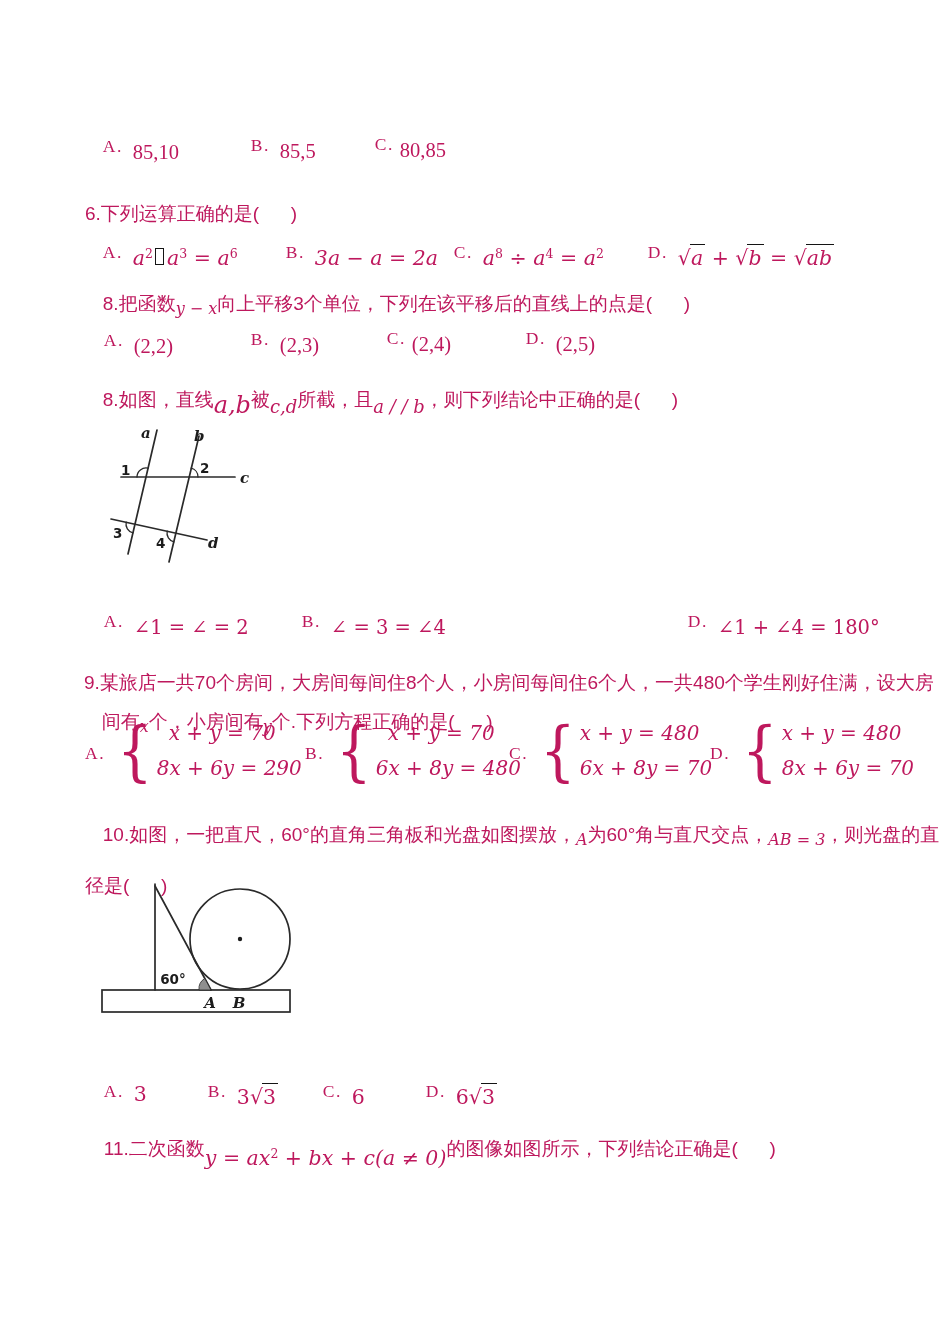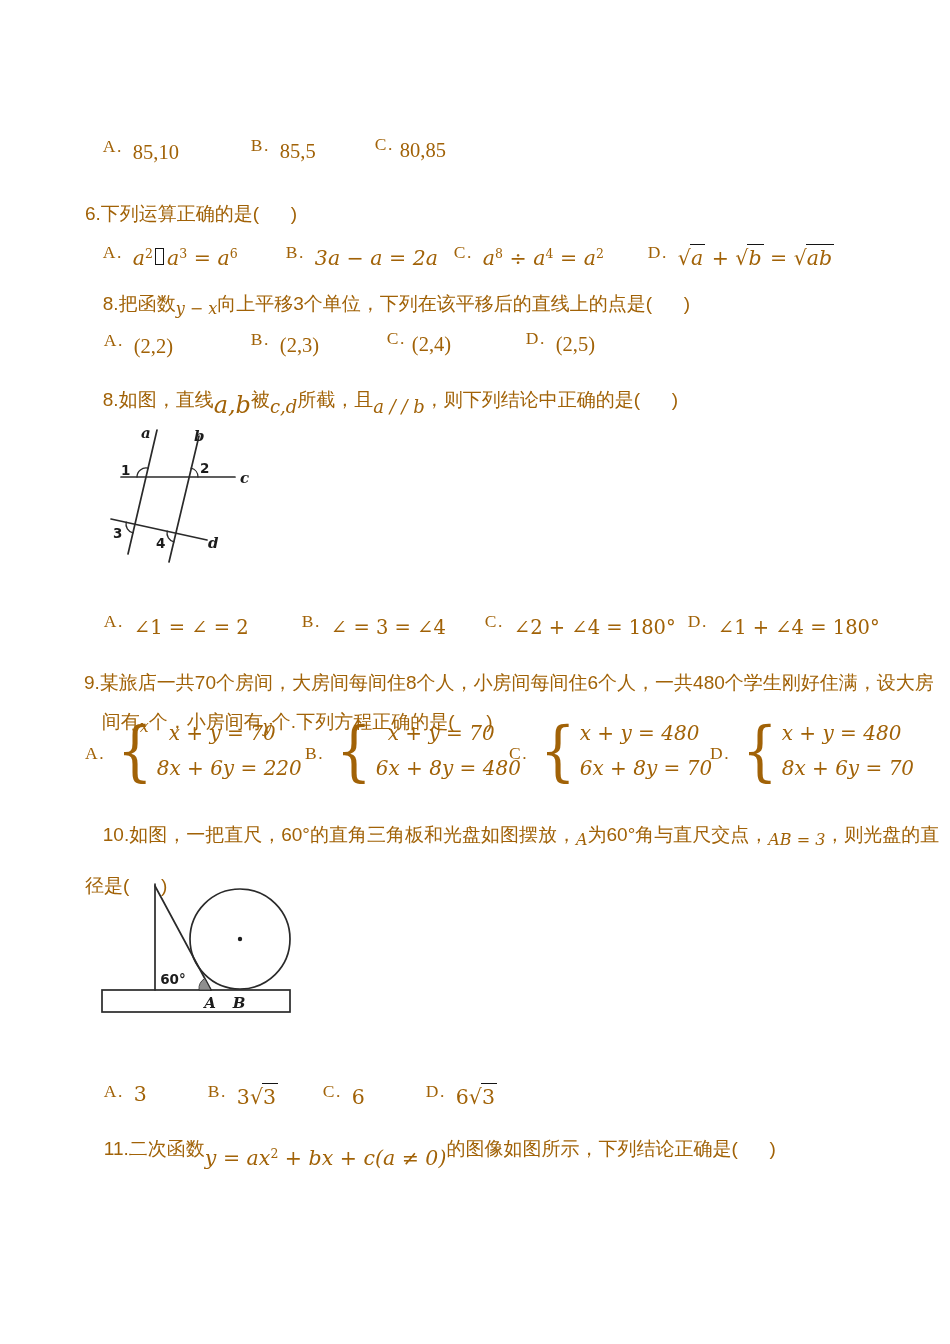--- a/index.html
+++ b/index.html
@@ -1,18 +1,18 @@
 <!DOCTYPE html>
 <html><head>
 <meta charset="utf-8">
 <style>
   html,body { margin:0; padding:0; background:#e8e8e8; }
   .page {
     position:relative; width:950px; height:1344px; margin:0 auto;
-    background:#ffffff; color:#a16207; overflow:hidden;
+    background:#ffffff; color:#be185d; overflow:hidden;
     font-family:"Liberation Sans","DejaVu Sans",sans-serif;
   }
   .abs { position:absolute; white-space:pre; }
   
   .cn { font-size:19px; font-family:"Liberation Sans","DejaVu Sans",sans-serif;margin-top:24px; }
   
   .lab { font-family:"Liberation Serif","DejaVu Serif",serif; font-size:17.5px; letter-spacing:1.5px; }
   
   .val { font-family:"Liberation Serif","DejaVu Serif",serif; font-size:20.5px; }
   
@@ -113,38 +113,35 @@
       <text x="61" y="124">4</text>
     </g>
   </svg>
 
   <div class="abs" style="left:86px;top:591px;">
     <span class="lab">A.</span><span class="ang low ml">∠1 = ∠ = 2</span>
   </div>
   <div class="abs" style="left:284px;top:591px;">
     <span class="lab">B.</span><span class="ang low ml">∠ = 3 = ∠4</span>
   </div>
-  <div class="abs" style="left:467px;top:591px;">
-    <span class="lab">C.</span><span class="ang low ml">∠2 + ∠4 = 180°</span>
-  </div>
   <div class="abs" style="left:670px;top:591px;text-align:center;">
     <span class="lab">D.</span><span class="ang low ml">∠1 + ∠4 = 180°</span>
   </div>
 
   <div class="abs cn" style="left:84px;top:646px;">9.某旅店一共70个房间，大房间每间住8个人，小房间每间住6个人，一共480个学生刚好住满，设大房</div>
   <div class="abs" style="left:84px;top:691px;">
     <span class="cn">间有</span><span class="mi low2">x</span><span class="cn">个，小房间有</span><span class="mi low2">y</span><span class="cn">个.下列方程正确的是(&nbsp;&nbsp;&nbsp;&nbsp;&nbsp;&nbsp;)</span>
   </div>
 
   <div class="sys" style="left:85px;top:716px;">
     <span class="lab">A.</span>
     <span class="brace">{</span>
     <span class="eqcol">
       <span class="eq" style="margin-left:12px;">x + y = 70</span>
-      <span class="eq">8x + 6y = 220</span>
+      <span class="eq">8x + 6y = 290</span>
     </span>
   </div>
   <div class="sys" style="left:305px;top:716px;">
     <span class="lab">B.</span>
     <span class="brace">{</span>
     <span class="eqcol">
       <span class="eq" style="margin-left:12px;">x + y = 70</span>
       <span class="eq">6x + 8y = 480</span>
     </span>
   </div>

